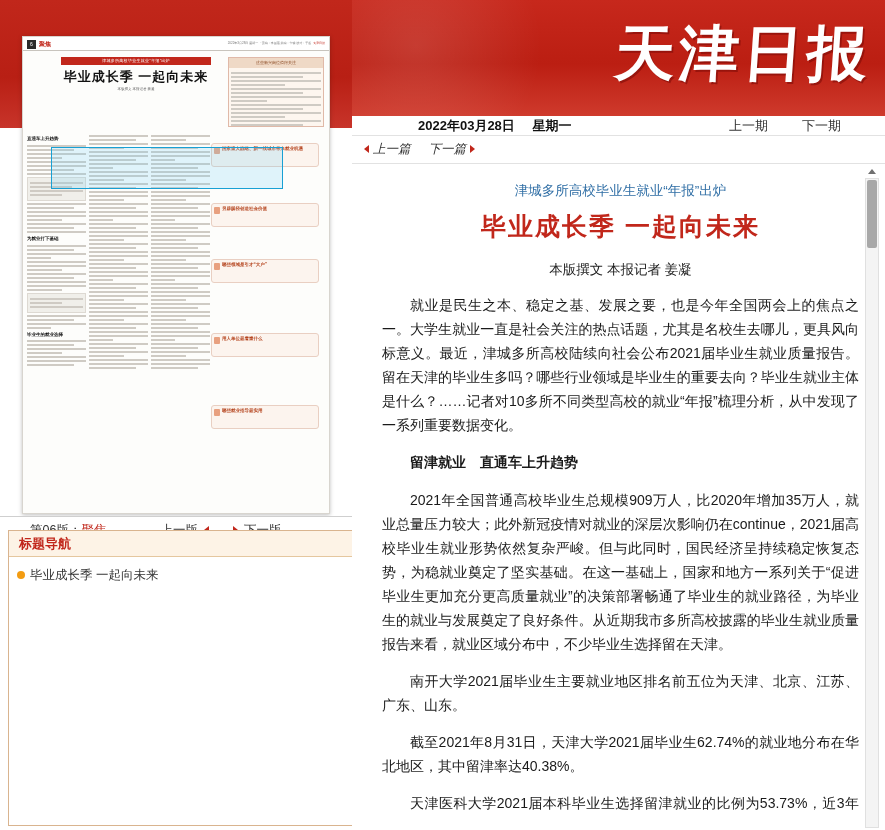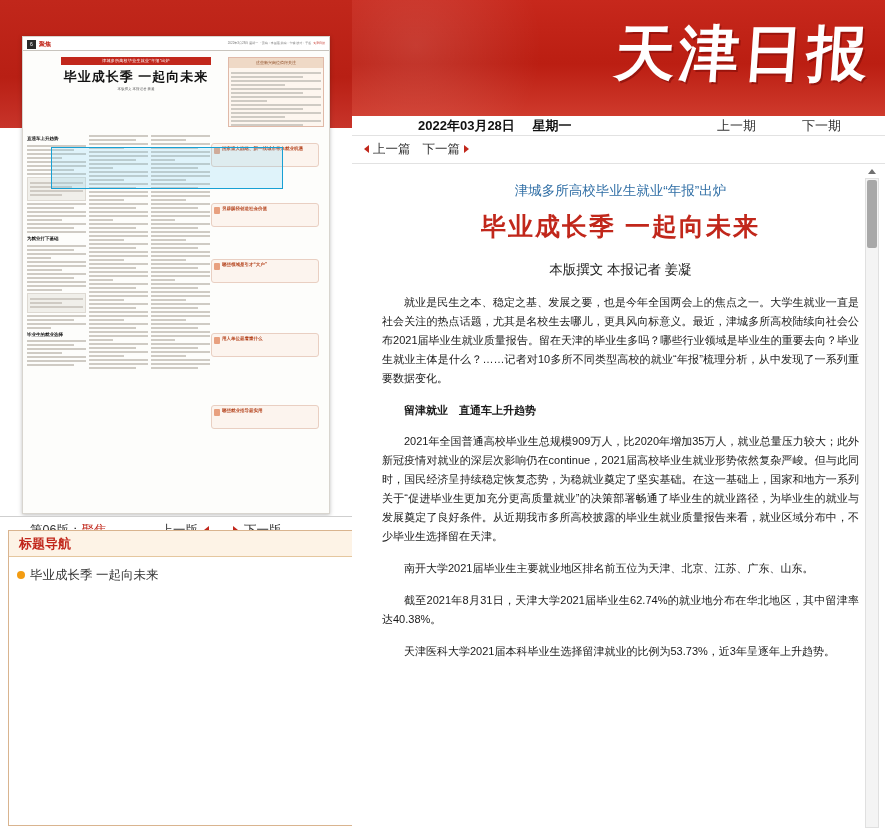--- a/index.html
+++ b/index.html
@@ -196,26 +196,26 @@
     transform: skewX(-4deg);
   }
   #toolbar1 {
     position: relative; height: 20px; border-bottom: 1px solid #e2e2e2;
     display: flex; align-items: center;
   }
   #date-label {
     margin-left: 66px; font-size: 13px; color: #111; font-weight: bold;
   }
   #date-label .wd { margin-left: 14px; }
-  #issue-nav { position: absolute; right: 44px; display: flex; gap: 46px; font-size: 13px; color: #333; }
+  #issue-nav { position: absolute; right: 44px; display: flex; gap: 34px; font-size: 13px; color: #333; }
   #toolbar2 {
     position: relative; height: 28px; border-bottom: 1px solid #e2e2e2;
     display: flex; align-items: center; font-size: 12.5px; color: #333;
   }
-  #article-nav { margin-left: 12px; display: flex; align-items: flex-end; gap: 12px; }
+  #article-nav { margin-left: 12px; display: flex; align-items: flex-end; gap: 18px; font-style: italic; }
   #view-tools {
     position: absolute; right: 12px; display: flex; align-items: center; gap: 10px;
     font-size: 12.5px; color: #333;
   }
   .tool { display: inline-flex; align-items: center; gap: 2px; cursor: pointer; }
   .circ {
     display: inline-block; width: 12px; height: 12px; border-radius: 50%;
     border: 1px solid #555; position: relative;
   }
   .circ::before {
@@ -229,21 +229,21 @@
   }
   #kicker {
     text-align: center; color: #2f6ea5; font-size: 13.5px; margin: 6px 0 10px;
   }
   #headline {
     text-align: center; color: #c1271b; font-size: 25px; font-weight: bold;
     letter-spacing: 2px; margin: 4px 0 18px;
   }
   #byline { text-align: center; font-size: 13.5px; color: #222; margin-bottom: 14px; }
   #body p {
-    margin: 0 0 13px; font-size: 11px; line-height: 1.72; color: #1a1a1a;
+    margin: 0 0 13px; font-size: 14px; line-height: 1.72; color: #1a1a1a;
     text-align: justify; text-indent: 2em;
   }
   #body p.sub { font-weight: bold; text-indent: 2em; }
   #art-scroll {
     position: absolute; right: 6px; top: 178px; width: 14px; height: 650px;
     background: #f4f4f4; border: 1px solid #e0e0e0;
   }
   #art-thumb {
     position: absolute; left: 1px; top: 1px; width: 10px; height: 68px;
     background: #a8a8a8; border-radius: 2px;

